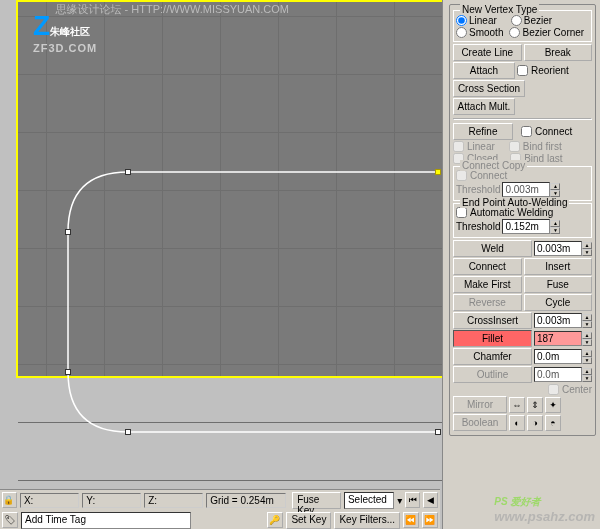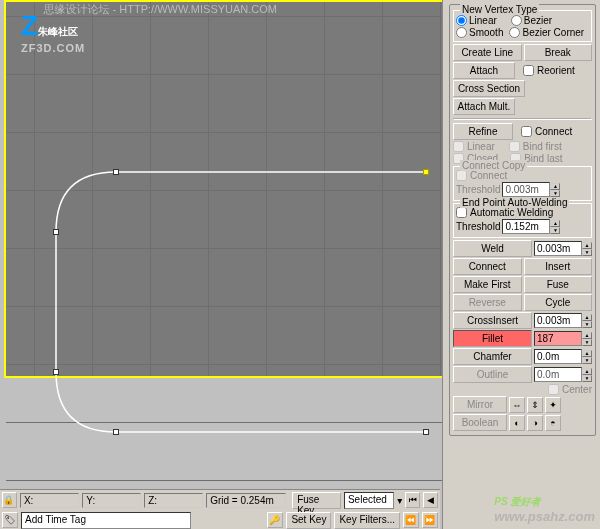--- a/index.html
+++ b/index.html
@@ -1,18 +1,18 @@
 <!DOCTYPE html>
 <html><head>
 <meta charset="utf-8">
 <style>
 * { margin: 0; padding: 0; box-sizing: border-box; font-family: Tahoma, Arial, sans-serif; font-size: 10px; }
 body { background: #C0C0C0; width: 600px; height: 529px; overflow: hidden; position: relative; }
 
-.viewport { position: absolute; left: 4px; top: 0; width: 440px; height: 378px; background: #7A7A7A; border: 2px solid #FFFF00; }
+.viewport { position: absolute; left: 16px; top: 0; width: 440px; height: 378px; background: #7A7A7A; border: 2px solid #FFFF00; }
 .grid-line-v, .grid-line-h { position: absolute; background: #6E6E6E; }
 .grid-line-v { width: 1px; height: 100%; }
 .grid-line-h { height: 1px; width: 100%; }
 
 .spline { position: absolute; pointer-events: none; }
 .vertex { position: absolute; width: 6px; height: 6px; background: #fff; border: 1px solid #333; margin: -3px 0 0 -3px; }
 .vertex.selected { background: #FFFF00; border-color: #AA9900; }
 
 .watermark-logo { position: absolute; left: 15px; top: 8px; color: #fff; font-size: 18px; font-weight: bold; }
 .watermark-logo .z { color: #0099FF; font-size: 28px; font-weight: bold; display: inline-block; }
@@ -114,21 +114,21 @@
             <span>Bezier Corner</span>
           </label>
       </div>
     </div>
     <div class="row">
         <div class="btn">Create Line</div>
         <div class="btn">Break</div>
       </div>
     <div class="row">
       <div class="btn" style="flex:0 0 62px">Attach</div>
-      <label class="chk" style="margin-left:6px">
+      <label class="chk" style="margin-left:0">
           <input type="checkbox" style="">
           <span>Reorient</span>
         </label>
     </div>
     <div class="row">
         <div class="btn" style="flex:0 0 72px">Cross Section</div>
       </div>
     <div class="row">
         <div class="btn" style="flex:0 0 62px">Attach Mult.</div>
       </div>

